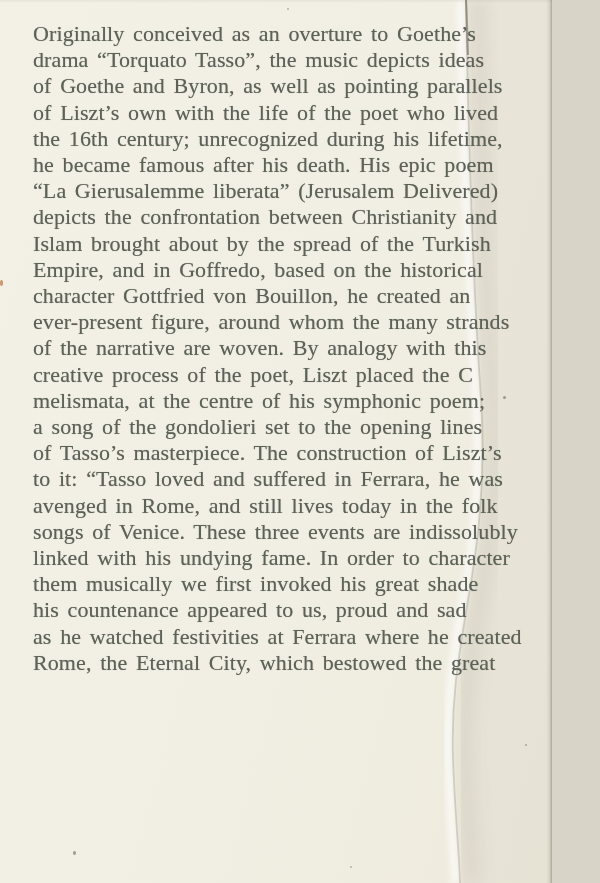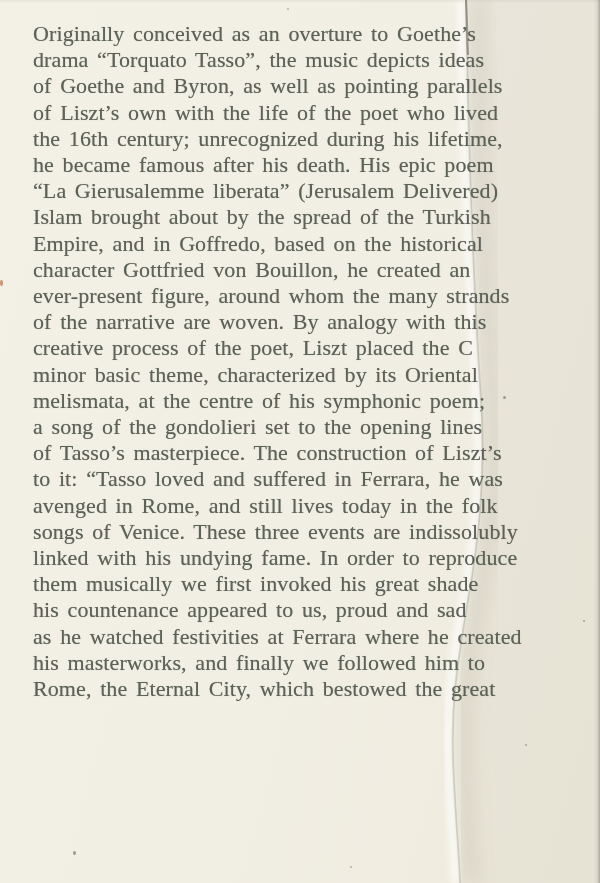--- a/index.html
+++ b/index.html
@@ -6,21 +6,21 @@
     --paper:#f1eee3;
     --ink:#5d6258;
   }
   html,body{margin:0;padding:0;}
   body{
     width:600px;height:883px;overflow:hidden;
     font-family:"Liberation Serif","DejaVu Serif",serif;
     background:#d8d4c8;
   }
   .page{
-    position:relative;width:600px;height:883px;overflow:hidden;
+    position:relative;width:552px;height:883px;overflow:hidden;
     background:linear-gradient(105deg,#f3f0e5 0%,var(--paper) 55%,#eeeadd 100%);
   }
   .crease-svg{position:absolute;left:0;top:0;width:600px;height:883px;pointer-events:none;}
   .text-block{
     position:absolute;left:33px;top:21px;width:560px;
     font-size:22px;line-height:26.2px;
     color:var(--ink);
     word-spacing:3px;letter-spacing:0.1px;
     text-shadow:0 0 0.7px rgba(93,98,88,0.55);
   }
@@ -63,38 +63,37 @@
   <div class="top-edge"></div>
 
   <div class="text-block">
       <div class="line">Originally conceived as an overture to Goethe’s</div>
       <div class="line">drama “Torquato Tasso”, the music depicts ideas</div>
       <div class="line">of Goethe and Byron, as well as pointing parallels</div>
       <div class="line">of Liszt’s own with the life of the poet who lived</div>
       <div class="line">the 16th century; unrecognized during his lifetime,</div>
       <div class="line">he became famous after his death. His epic poem</div>
       <div class="line">“La Gierusalemme liberata” (Jerusalem Delivered)</div>
+      <div class="line">depicts the confrontation between Christianity and</div>
       <div class="line">Islam brought about by the spread of the Turkish</div>
       <div class="line">Empire, and in Goffredo, based on the historical</div>
       <div class="line">character Gottfried von Bouillon, he created an</div>
       <div class="line">ever-present figure, around whom the many strands</div>
       <div class="line">of the narrative are woven. By analogy with this</div>
       <div class="line">creative process of the poet, Liszt placed the C</div>
-      <div class="line">minor basic theme, characterized by its Oriental</div>
       <div class="line">melismata, at the centre of his symphonic poem;</div>
       <div class="line">a song of the gondolieri set to the opening lines</div>
       <div class="line">of Tasso’s masterpiece. The construction of Liszt’s</div>
       <div class="line">to it: “Tasso loved and suffered in Ferrara, he was</div>
       <div class="line">avenged in Rome, and still lives today in the folk</div>
       <div class="line">songs of Venice. These three events are indissolubly</div>
-      <div class="line">linked with his undying fame. In order to reproduce</div>
+      <div class="line">linked with his undying fame. In order to character</div>
       <div class="line">them musically we first invoked his great shade</div>
       <div class="line">his countenance appeared to us, proud and sad</div>
       <div class="line">as he watched festivities at Ferrara where he created</div>
-      <div class="line">his masterworks, and finally we followed him to</div>
       <div class="line">Rome, the Eternal City, which bestowed the great</div>
     </div>
 
   <div>
       <div class="speck" style="left: 0px; top: 280px; width: 3px; height: 6px; background: rgb(192, 128, 80); position: absolute;"></div>
       <div class="speck" style="left: 503px; top: 396px; width: 3px; height: 3px; background: rgb(138, 133, 122); position: absolute;"></div>
       <div class="speck" style="left: 583px; top: 620px; width: 2px; height: 2px; background: rgb(149, 144, 127); position: absolute;"></div>
       <div class="speck" style="left: 73px; top: 851px; width: 3px; height: 4px; background: rgb(138, 133, 120); position: absolute;"></div>
       <div class="speck" style="left: 525px; top: 744px; width: 2px; height: 2px; background: rgb(154, 148, 136); position: absolute;"></div>
       <div class="speck" style="left: 350px; top: 866px; width: 2px; height: 2px; background: rgb(168, 163, 148); position: absolute;"></div>

